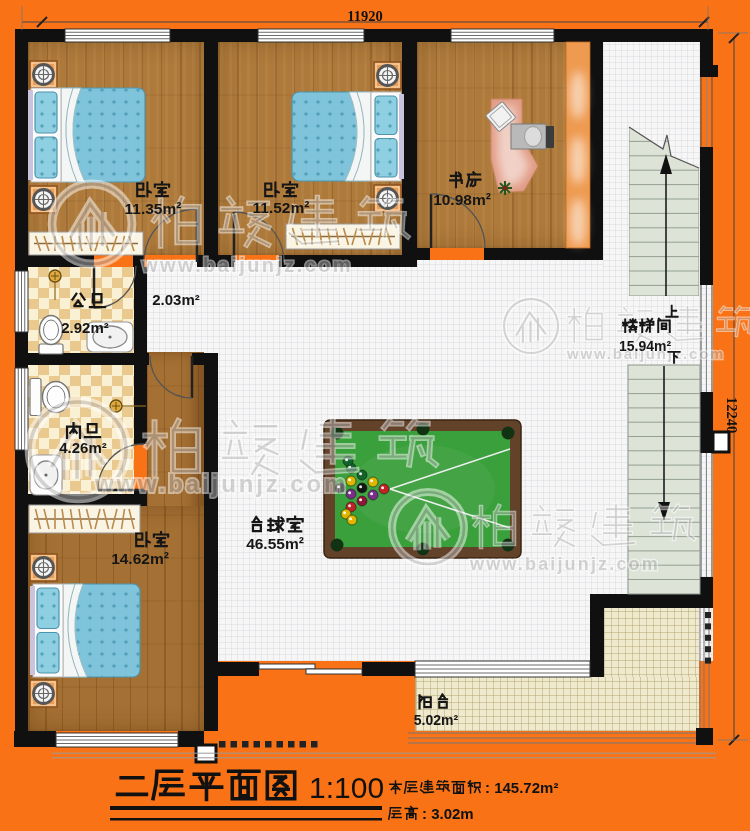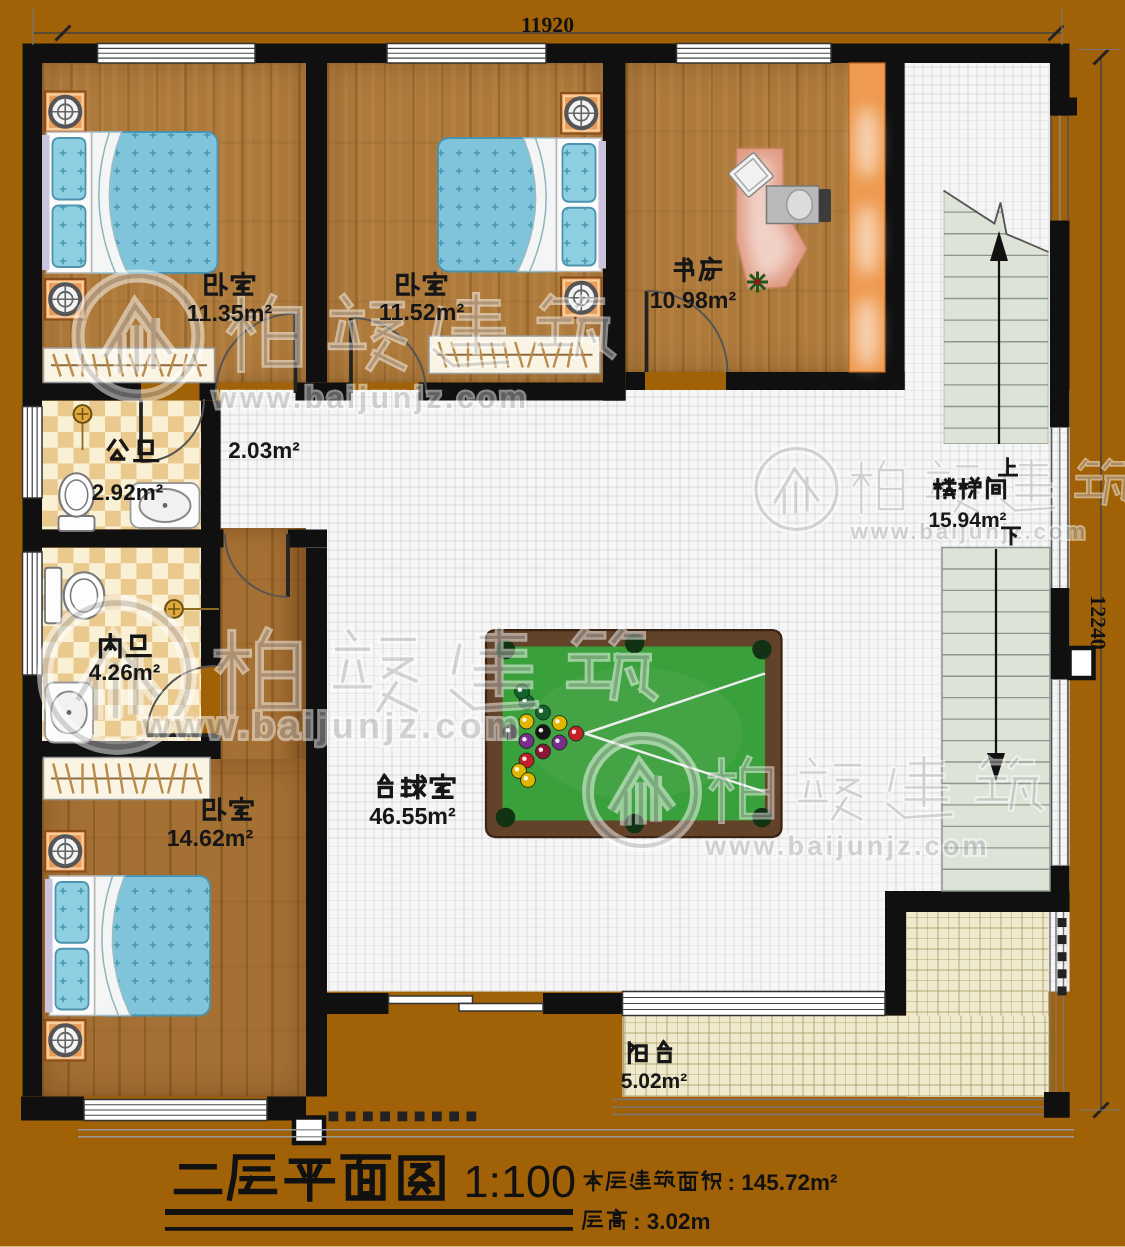--- a/index.html
+++ b/index.html
@@ -1,15 +1,15 @@
 <!DOCTYPE html>
 <html><head><meta charset="utf-8"><style>
 html,body{margin:0;padding:0;background:#fff;}
 *{box-sizing:border-box;}
-#plan{position:relative;width:750px;height:831px;background:#a16207;overflow:hidden;font-family:"Liberation Sans",sans-serif;}
+#plan{position:relative;width:750px;height:831px;background:#f97316;overflow:hidden;font-family:"Liberation Sans",sans-serif;}
 .abs{position:absolute;}
 .wood{background-color:#ae7a3b;background-image:
  repeating-linear-gradient(90deg, rgba(88,50,10,0.24) 0 1.5px, rgba(0,0,0,0) 1.5px 19px),
  repeating-linear-gradient(90deg, rgba(255,225,170,0.06) 2px 5px, rgba(0,0,0,0) 5px 11px),
  repeating-linear-gradient(0deg, rgba(110,65,18,0.10) 0 2px, rgba(0,0,0,0) 2px 53px);}
 .wood2{background-color:#a57033;background-image:
  repeating-linear-gradient(90deg, rgba(80,45,8,0.26) 0 1.5px, rgba(0,0,0,0) 1.5px 17px),
  repeating-linear-gradient(0deg, rgba(110,65,18,0.11) 0 2px, rgba(0,0,0,0) 2px 43px);}
 .tile{background-color:#f6f6f7;background-image:
  repeating-linear-gradient(0deg, rgba(185,185,192,0.22) 0 1px, rgba(0,0,0,0) 1px 6px),

